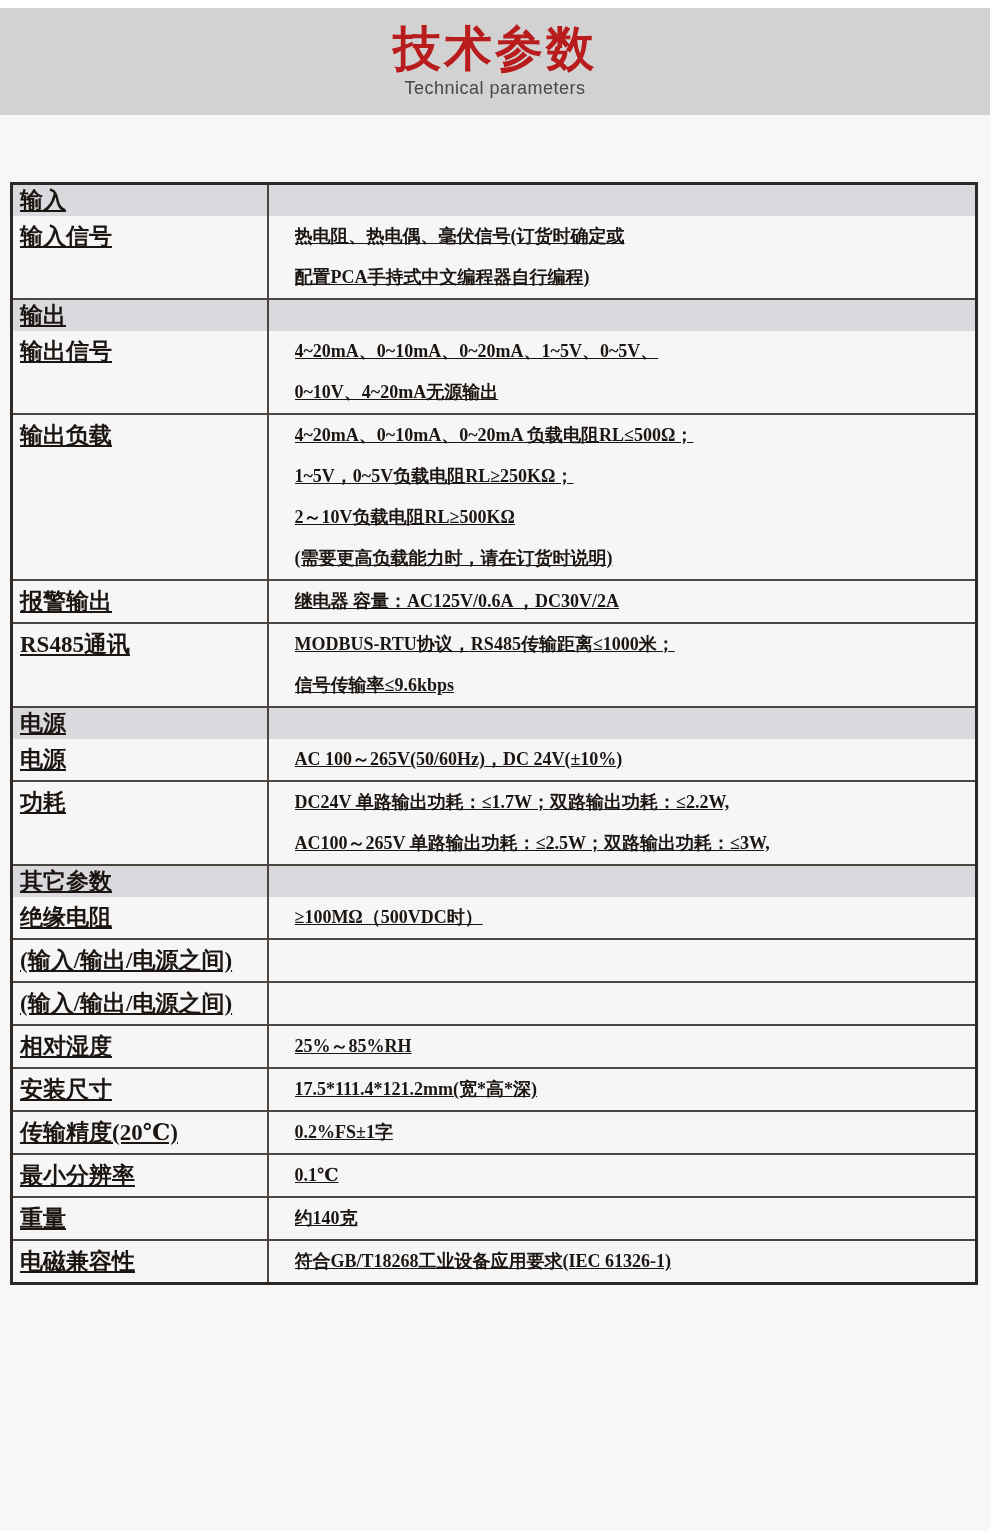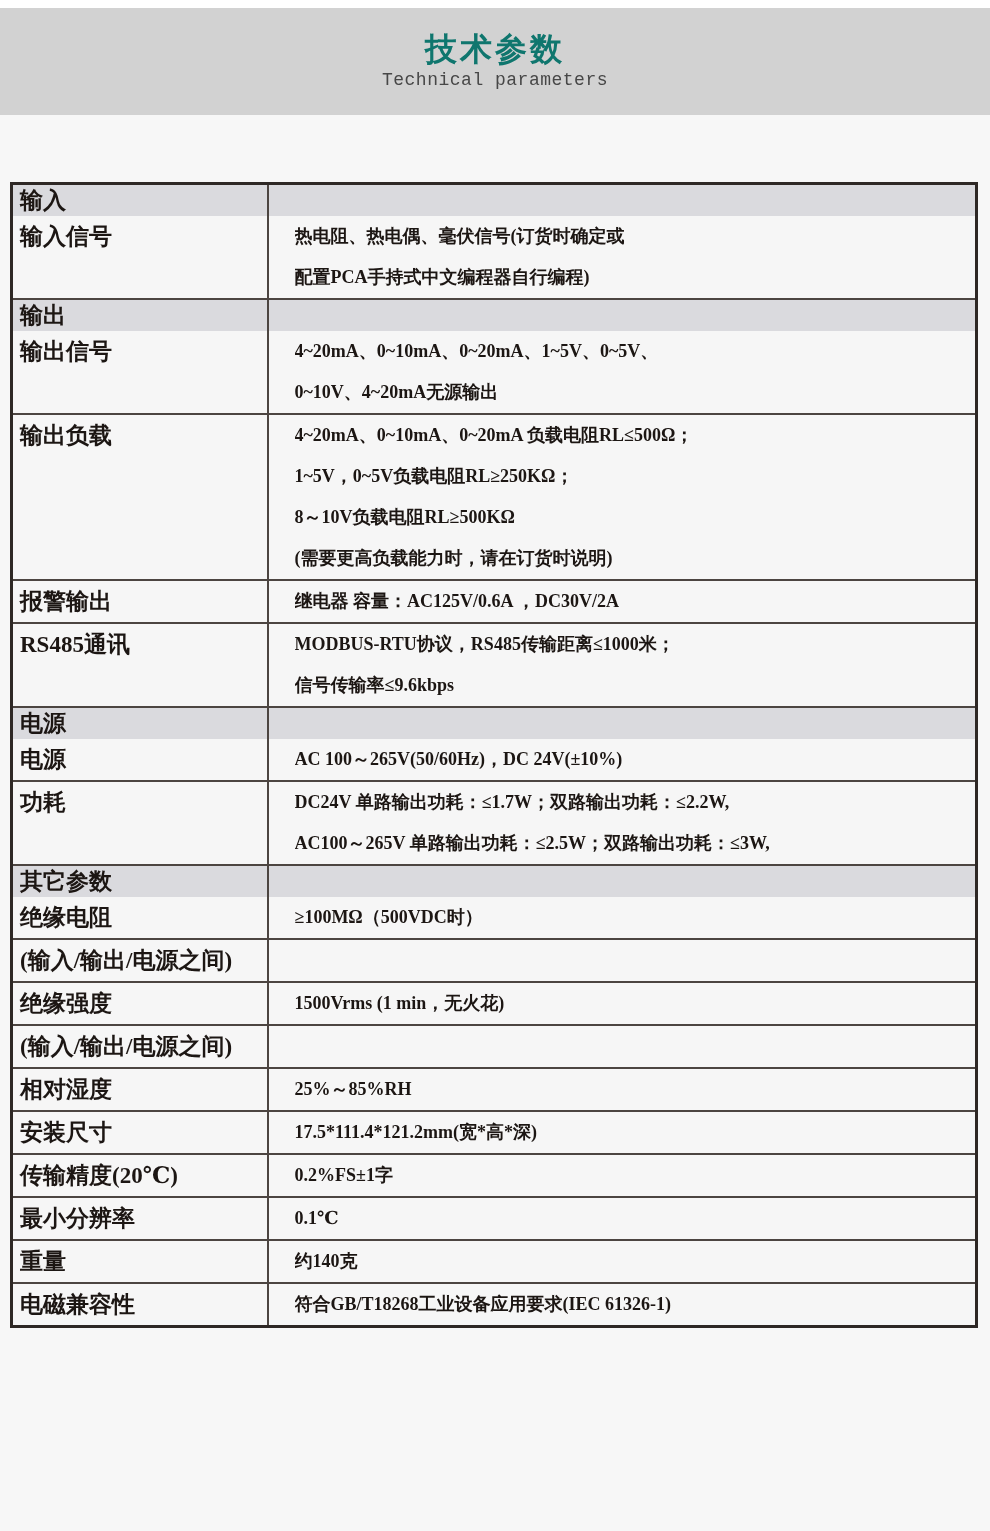--- a/index.html
+++ b/index.html
@@ -11,31 +11,31 @@
     --line:#4c4541;
     --ink:#1c1613;
     --subtitle-ink:#474747;
   }
   *{box-sizing:border-box;}
   html,body{margin:0;padding:0;}
   body{width:990px;background:#ffffff;font-family:"Liberation Serif","DejaVu Serif",serif;}
   .page{position:relative;width:990px;height:1531px;background:var(--page-bg);overflow:hidden;}
   .top-strip{height:8px;background:#ffffff;}
   .banner{height:107px;background:var(--banner-bg);display:flex;flex-direction:column;align-items:center;justify-content:center;}
-  .banner-title{font-family:"Liberation Sans","DejaVu Sans",sans-serif;font-weight:bold;font-size:32px;line-height:1.05;color:#0f766e;letter-spacing:3px;}
-  .banner-subtitle{font-family:Liberation Mono, monospace;font-size:18px;color:var(--subtitle-ink);margin-top:4px;letter-spacing:0.5px;}
+  .banner-title{font-family:"Liberation Sans","DejaVu Sans",sans-serif;font-weight:bold;font-size:48px;line-height:1.05;color:#b91c1c;letter-spacing:3px;}
+  .banner-subtitle{font-family:Liberation Sans, sans-serif;font-size:18px;color:var(--subtitle-ink);margin-top:4px;letter-spacing:0.5px;}
   table.spec-table{
     position:absolute;top:182px;left:10px;width:968px;
     border-collapse:collapse;table-layout:fixed;
     background:var(--row-bg);
     border:3px solid var(--border-dark);
     color:var(--ink);
   }
   col.c-label{width:256px;}
-  tr{border-top:2px solid var(--line);}
+  tr{border-top:2px solid var(--line);text-decoration:underline;}
   tr.after-section{border-top:none;}
   tr.section{height:31px;background:var(--section-bg);}
   tr.content,tr.subrow{height:41px;}
   td{padding:0;vertical-align:top;font-weight:bold;}
   td.label-cell{border-right:2px solid var(--line);padding-left:7px;font-size:23px;line-height:41px;white-space:nowrap;overflow:hidden;}
   tr.section td.label-cell{line-height:31px;}
   td.value-cell{padding-left:26px;font-size:18px;}
   .value-line{line-height:41px;white-space:nowrap;overflow:hidden;}
 </style>
 </head>
@@ -73,21 +73,21 @@
           <td class="value-cell">
             <div class="value-line">4~20mA、0~10mA、0~20mA、1~5V、0~5V、</div>
             <div class="value-line">0~10V、4~20mA无源输出</div>
           </td>
         </tr>
         <tr class="content">
           <td class="label-cell"><span>输出负载</span></td>
           <td class="value-cell">
             <div class="value-line">4~20mA、0~10mA、0~20mA 负载电阻RL≤500Ω；</div>
             <div class="value-line">1~5V，0~5V负载电阻RL≥250KΩ；</div>
-            <div class="value-line">8～10V负载电阻RL≥500KΩ</div>
+            <div class="value-line">2～10V负载电阻RL≥500KΩ</div>
             <div class="value-line">(需要更高负载能力时，请在订货时说明)</div>
           </td>
         </tr>
         <tr class="content">
           <td class="label-cell"><span>报警输出</span></td>
           <td class="value-cell">
             <div class="value-line">继电器  容量：AC125V/0.6A ，DC30V/2A</div>
           </td>
         </tr>
         <tr class="content">
@@ -121,26 +121,20 @@
         <tr class="content after-section">
           <td class="label-cell"><span>绝缘电阻</span></td>
           <td class="value-cell">
             <div class="value-line">≥100MΩ（500VDC时）</div>
           </td>
         </tr>
         <tr class="subrow">
           <td class="label-cell"><span>(输入/输出/电源之间)</span></td>
           <td class="value-cell"></td>
         </tr>
-        <tr class="content">
-          <td class="label-cell"><span>绝缘强度</span></td>
-          <td class="value-cell">
-            <div class="value-line">1500Vrms (1 min，无火花)</div>
-          </td>
-        </tr>
         <tr class="subrow">
           <td class="label-cell"><span>(输入/输出/电源之间)</span></td>
           <td class="value-cell"></td>
         </tr>
         <tr class="content">
           <td class="label-cell"><span>相对湿度</span></td>
           <td class="value-cell">
             <div class="value-line">25%～85%RH</div>
           </td>
         </tr>

